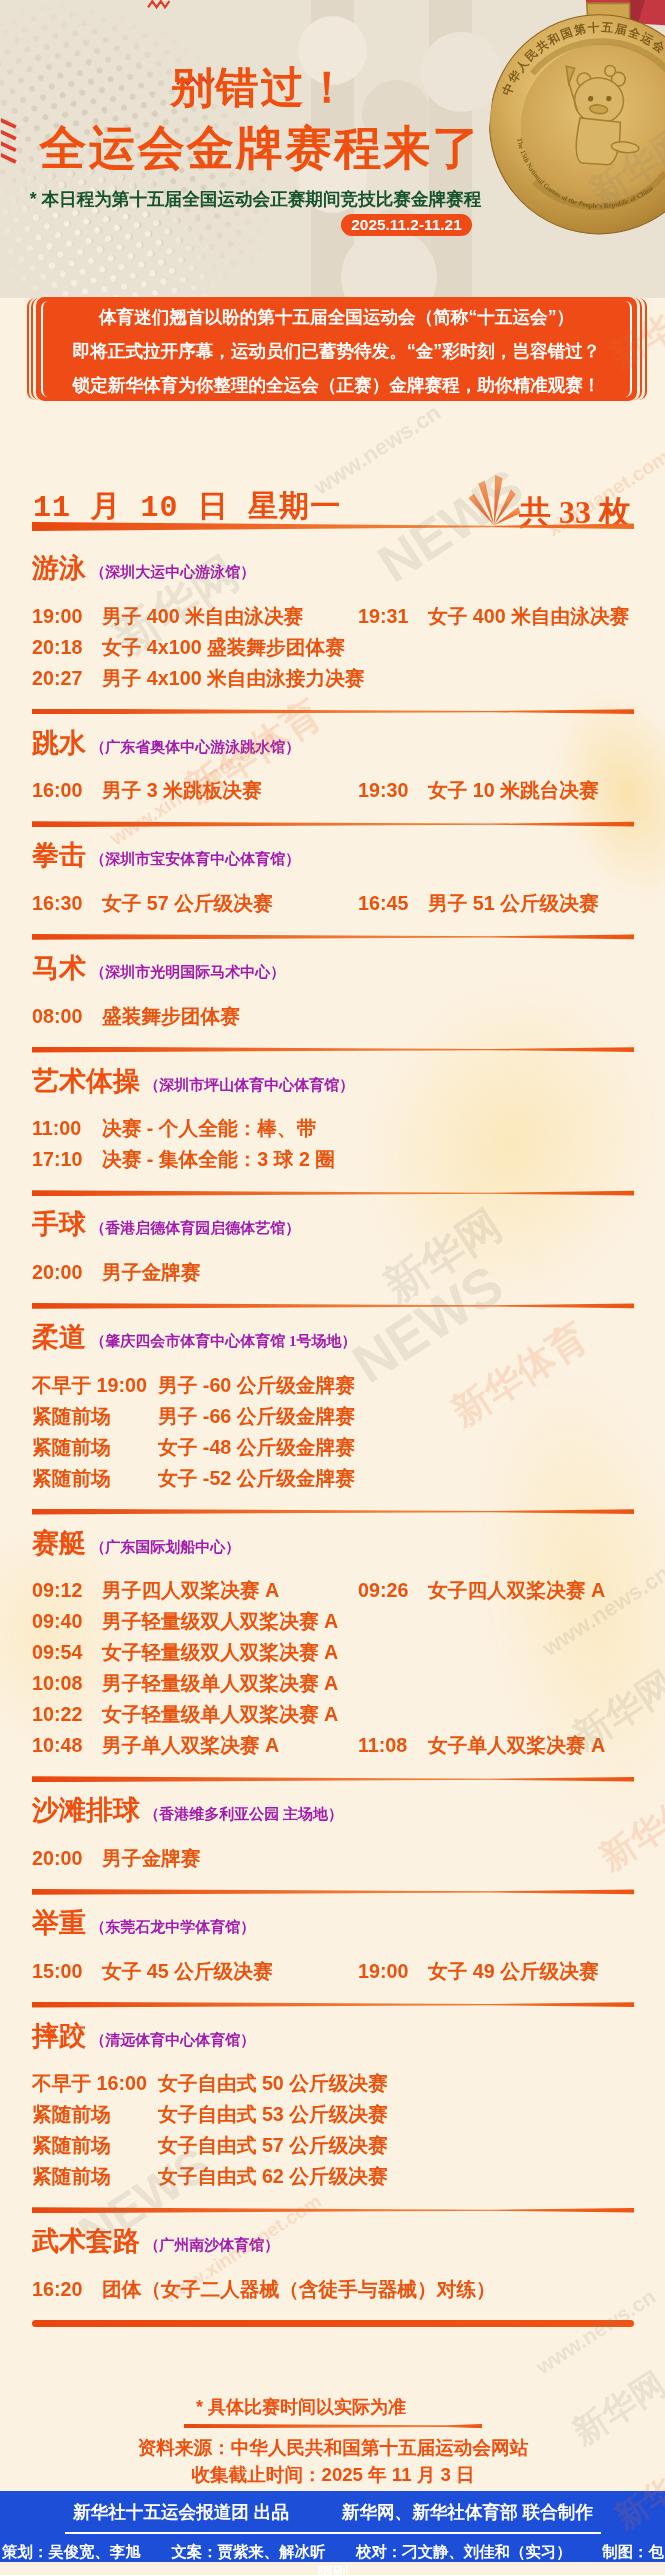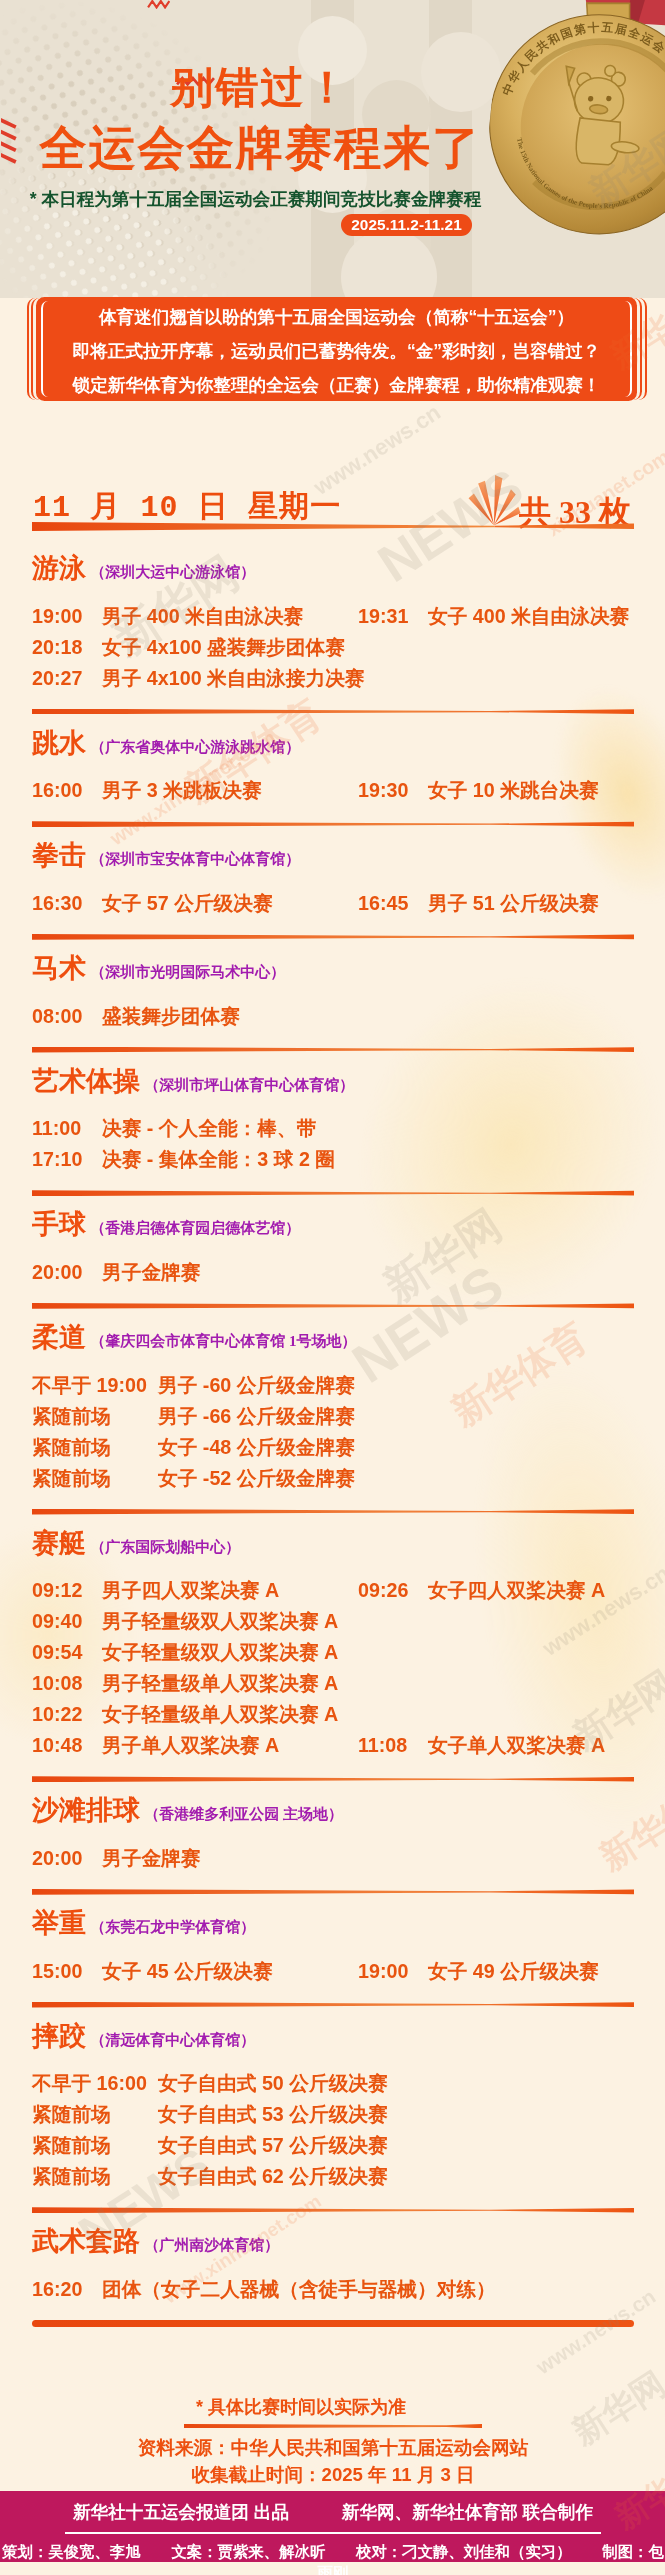--- a/index.html
+++ b/index.html
@@ -59,21 +59,21 @@
   
   .fnote{position:absolute;left:0;top:2395px;width:602px;text-align:center;color:#ed500f;
          font-size:18px;font-weight:bold;}
   .fdiv{position:absolute;left:184px;top:2424px;width:298px;height:4.3px;
         background:linear-gradient(90deg,#e8470f,#f0803a 80%,#ed5412);
         clip-path:polygon(0 0,88% 30%,100% 0,100% 100%,88% 70%,0 100%);}
   .fsource{position:absolute;left:0;top:2435px;width:666px;text-align:center;color:#ed500f;
            font-size:18.6px;font-weight:bold;}
   .fdeadline{position:absolute;left:0;top:2462px;width:666px;text-align:center;color:#ed500f;
            font-size:18.6px;font-weight:bold;}
-  .fbar{position:absolute;left:0;top:2491px;width:666px;height:71px;background:#be185d;color:#fff;}
+  .fbar{position:absolute;left:0;top:2491px;width:666px;height:71px;background:#1d4ed8;color:#fff;}
   .fbar .l1{position:absolute;left:0;top:8.5px;width:666px;text-align:center;font-size:17.6px;font-weight:bold;}
   .fbar .hr{position:absolute;left:65px;top:41px;width:536px;height:1.6px;background:#fff;}
   .fbar .l2{position:absolute;left:0;top:51px;width:666px;text-align:center;font-size:15.4px;font-weight:bold;}
   svg text{font-family:"Liberation Serif",serif;}
 </style>
 </head>
 <body>
 
 <div class="poster">
 

